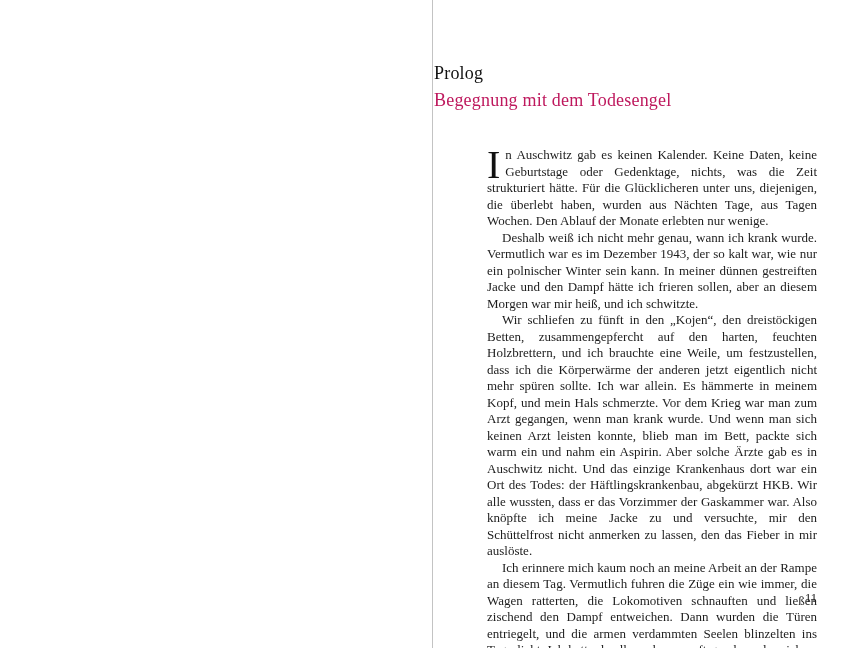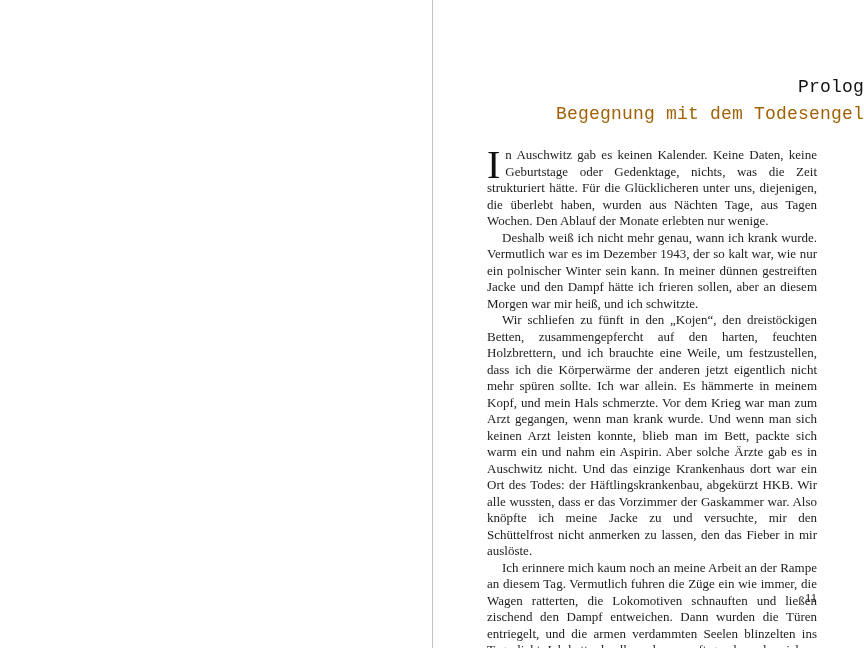--- a/index.html
+++ b/index.html
@@ -33,36 +33,35 @@
     width: 1px;
     height: 648px;
     background: #c3c3c3;
   }
   .right-page {
     left: 434px;
     width: 430px;
   }
   .heading {
     position: absolute;
-    top: 74px;
+    top: 60px;
     left: 0;
     width: 100%;
-    text-align: right;
+    text-align: left;
     letter-spacing: 0.2px;
-    font-family: Liberation Mono, monospace;
   }
   .title {
     font-size: 18px;
     line-height: 27px;
     color: #111111;
   }
   .subtitle {
     font-size: 18px;
     line-height: 27px;
-    color: #a16207;
+    color: #be185d;
   }
   .body-text {
     position: absolute;
     top: 147px;
     left: 53px;
     width: 330px;
     font-size: 13px;
     line-height: 16.5px;
     text-align: justify;
     hyphens: auto;

